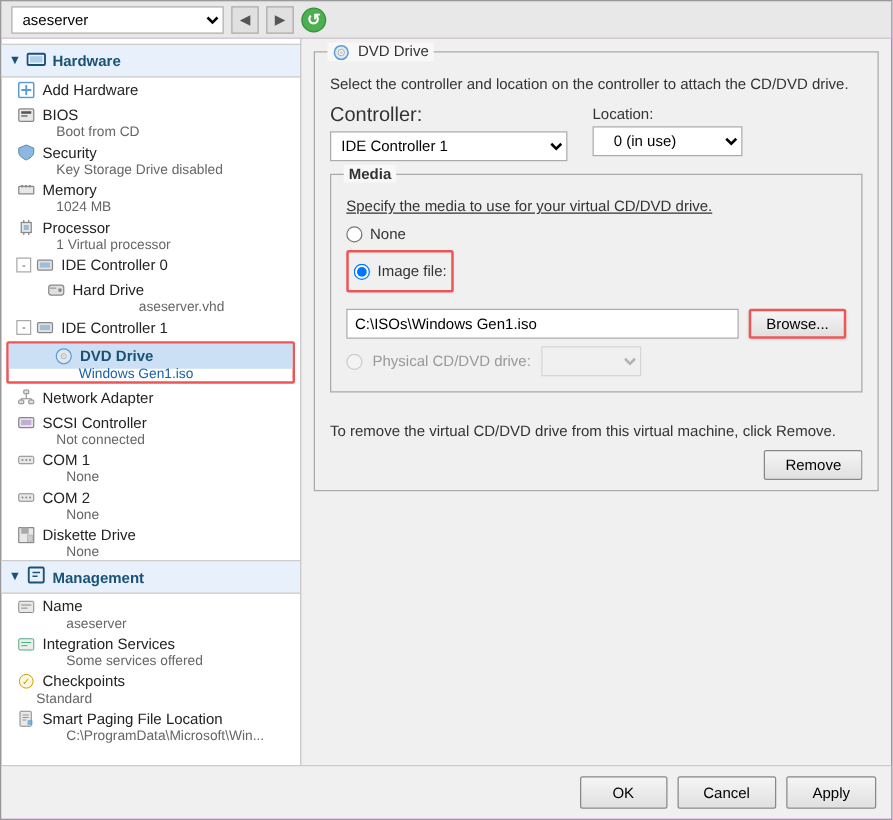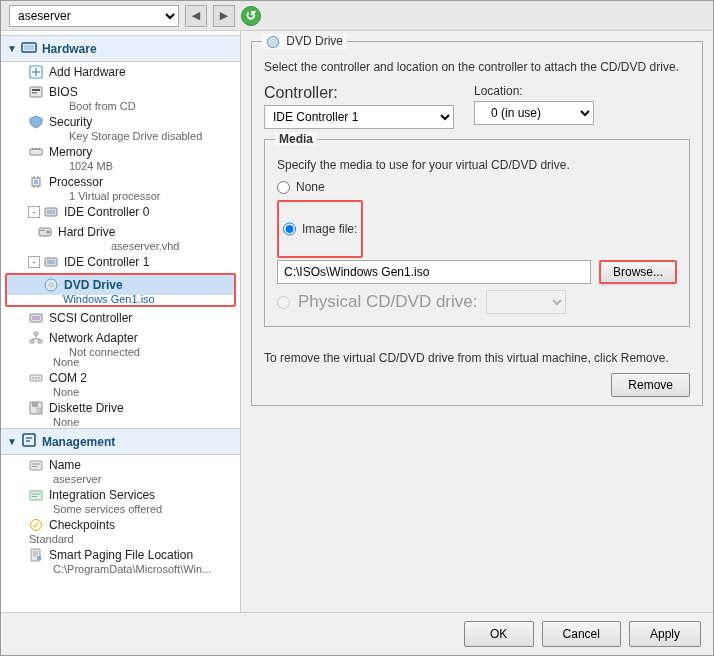--- a/index.html
+++ b/index.html
@@ -98,42 +98,42 @@
       font-size: 10px;
     }
 
     .tree-item-row {
       display: flex;
       align-items: center;
       padding: 2px 8px;
       cursor: pointer;
     }
 
-    .indent1 { padding-left: 27px; }
+    .indent1 { padding-left: 12px; }
     .indent2 { padding-left: 36px; }
 
     .item-icon {
       width: 16px;
       height: 16px;
       margin-right: 5px;
       display: inline-flex;
       align-items: center;
       justify-content: center;
       flex-shrink: 0;
     }
 
     .item-label {
       color: #222;
       font-size: 12px;
     }
 
     .item-sublabel {
       font-size: 11px;
       color: #666;
-      padding-left: 68px;
+      padding-left: 44px;
       margin-top: -2px;
     }
 
     .item-sublabel.blue-text {
       color: #1a5fac;
     }
 
     .expand-icon {
       width: 12px;
       height: 12px;
@@ -279,21 +279,21 @@
     }
 
     .physical-row {
       display: flex;
       align-items: center;
       gap: 8px;
       margin-top: 4px;
     }
 
     .physical-label {
-      font-size: 17px;
+      font-size: 12px;
       color: #999;
     }
 
     .physical-select {
       border: 1px solid #ccc;
       background: #f0f0f0;
       padding: 2px 4px;
       font-size: 12px;
       height: 24px;
       color: #999;
@@ -478,43 +478,54 @@
               </svg>
           </span>
           <span class="item-label" style="color:#1a5276; font-weight:bold;">DVD Drive</span>
         </div>
         <div class="item-sublabel blue-text" style="padding-left:56px;">Windows Gen1.iso</div>
       </div>
 
       <div class="tree-item-row indent1">
         <span class="item-icon">
           <svg width="14" height="14" viewBox="0 0 14 14">
-              <rect x="1" y="3" width="12" height="8" rx="1" fill="#e8e0f0" stroke="#888" stroke-width="1"></rect>
-              <rect x="3" y="5" width="8" height="4" fill="#9b7bb5" opacity="0.5"></rect>
-            </svg>
-        </span>
-        <span class="item-label">SCSI Controller</span>
-      </div>
-
-      <div class="tree-item-row indent1">
-        <span class="item-icon">
-          <svg width="14" height="14" viewBox="0 0 14 14">
               <rect x="5" y="1" width="4" height="3" rx="0.5" fill="#e0e0e0" stroke="#888" stroke-width="0.8"></rect>
               <rect x="1" y="9" width="4" height="3" rx="0.5" fill="#e0e0e0" stroke="#888" stroke-width="0.8"></rect>
               <rect x="9" y="9" width="4" height="3" rx="0.5" fill="#e0e0e0" stroke="#888" stroke-width="0.8"></rect>
               <line x1="7" y1="4" x2="7" y2="8" stroke="#888" stroke-width="0.8"></line>
               <line x1="3" y1="8" x2="11" y2="8" stroke="#888" stroke-width="0.8"></line>
               <line x1="3" y1="8" x2="3" y2="9" stroke="#888" stroke-width="0.8"></line>
               <line x1="11" y1="8" x2="11" y2="9" stroke="#888" stroke-width="0.8"></line>
             </svg>
         </span>
         <span class="item-label">Network Adapter</span>
       </div>
+
+      <div class="tree-item-row indent1">
+        <span class="item-icon">
+          <svg width="14" height="14" viewBox="0 0 14 14">
+              <rect x="1" y="3" width="12" height="8" rx="1" fill="#e8e0f0" stroke="#888" stroke-width="1"></rect>
+              <rect x="3" y="5" width="8" height="4" fill="#9b7bb5" opacity="0.5"></rect>
+            </svg>
+        </span>
+        <span class="item-label">SCSI Controller</span>
+      </div>
       <div class="item-sublabel" style="">Not connected</div>
 
+      <div class="tree-item-row indent1">
+        <span class="item-icon">
+          <svg width="14" height="14" viewBox="0 0 14 14">
+              <rect x="1" y="4" width="12" height="6" rx="1" fill="#e8e8e8" stroke="#888" stroke-width="0.8"></rect>
+              <circle cx="4" cy="7" r="0.8" fill="#888"></circle>
+              <circle cx="7" cy="7" r="0.8" fill="#888"></circle>
+              <circle cx="10" cy="7" r="0.8" fill="#888"></circle>
+            </svg>
+        </span>
+        <span class="item-label">COM 1</span>
+      </div>
       <div class="item-sublabel" style="padding-left:52px;">None</div>
 
       <div class="tree-item-row indent1">
         <span class="item-icon">
           <svg width="14" height="14" viewBox="0 0 14 14">
               <rect x="1" y="4" width="12" height="6" rx="1" fill="#e8e8e8" stroke="#888" stroke-width="0.8"></rect>
               <circle cx="4" cy="7" r="0.8" fill="#888"></circle>
               <circle cx="7" cy="7" r="0.8" fill="#888"></circle>
               <circle cx="10" cy="7" r="0.8" fill="#888"></circle>
             </svg>
@@ -623,30 +634,30 @@
             <div class="form-label" style="margin-bottom:3px; font-size:12px; color:#333;">Location:</div>
             <select class="form-select location-select" style="width:130px; height:24px; font-size:12px; border:1px solid #aaa;">
               <option>0 (in use)</option>
             </select>
           </div>
         </div>
 
         <div class="media-group">
           <span class="media-group-label">Media</span>
 
-          <p class="media-desc" style="margin-top:6px;">Specify the media to use for your virtual CD/DVD drive.</p>
+          <p class="media-desc" style="margin-top:6px;text-decoration:underline;">Specify the media to use for your virtual CD/DVD drive.</p>
 
           
           <div class="radio-row">
             <input type="radio" name="media-type" id="radio-none" style="">
             <label class="radio-label" for="radio-none">None</label>
           </div>
 
           
-          <div style="display:inline-flex; gap:6px; border:2px solid #e55; padding:20px 4px; border-radius:2px; margin-bottom:2px;">
+          <div style="display:inline-flex; align-items:center; gap:6px; border:2px solid #e55; padding:8px 4px; border-radius:2px; margin-bottom:13px;">
             <input type="radio" name="media-type" id="radio-image" checked="" style="">
             <label class="radio-label" for="radio-image">Image file:</label>
           </div>
 
           
           <div class="image-file-input-row">
             <input type="text" class="image-file-input" value="C:\ISOs\Windows Gen1.iso" style="">
             <button class="browse-btn">Browse...</button>
           </div>
 

